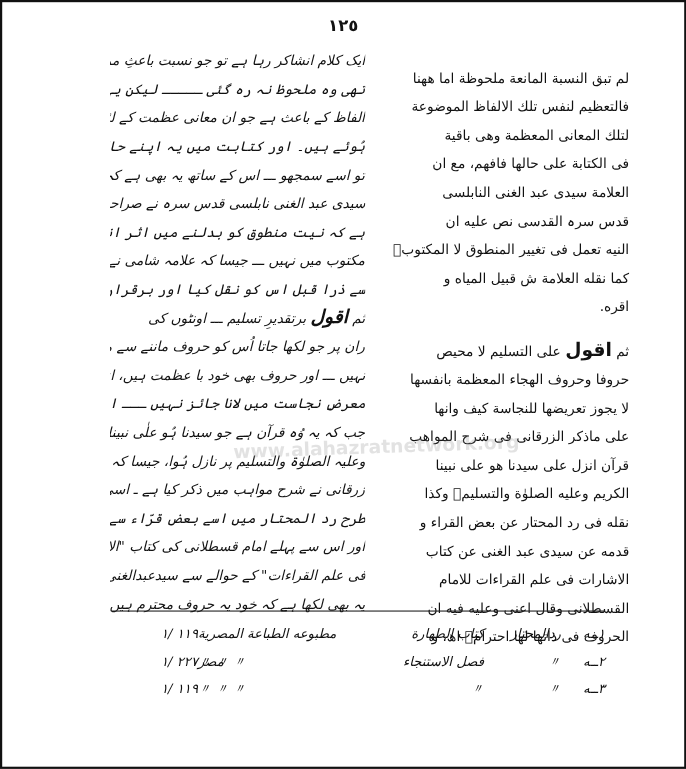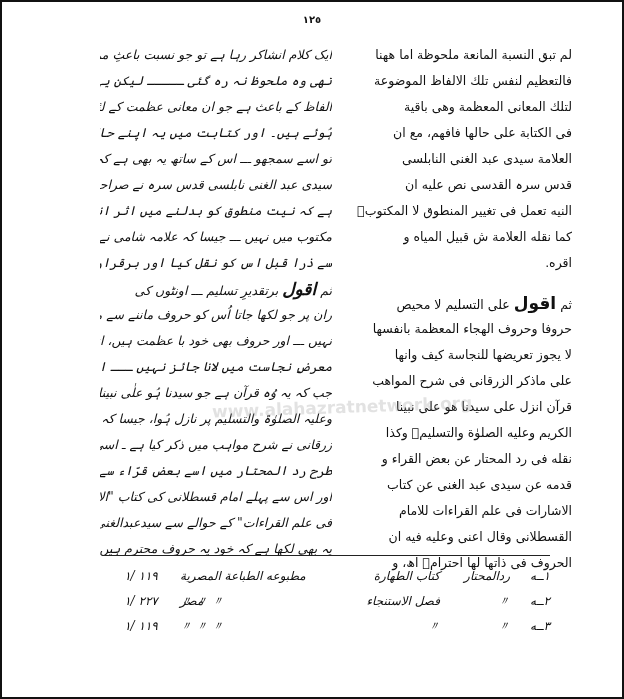--- a/index.html
+++ b/index.html
@@ -4,26 +4,26 @@
 <style>
   html, body { margin: 0; padding: 0; background: #ffffff; }
   body { width: 624px; height: 699px; overflow: hidden; }
   .page {
     position: relative; width: 620px; height: 695px;
     border: 2px solid #111; background: #fff;
     font-family: "DejaVu Sans", sans-serif; color: #111;
   }
   .page-number {
     position: absolute; top: 12px; left: 0; width: 100%;
-    text-align: center; font-size: 10px; font-weight: bold;
+    text-align: center; font-size: 15px; font-weight: bold;
   }
   .col {
     position: absolute; direction: rtl; text-align: justify;
   }
-  .col-right { left: 340px; top: 40px; width: 230px; }
+  .col-right { left: 340px; top: 56px; width: 230px; }
   .col-left { left: 98px; top: 40px; width: 232px; }
   .line {
     height: 26px; line-height: 26px; font-size: 13px;
     white-space: nowrap; overflow: hidden; direction: rtl;
   }
   .col-right .line { font-family: "DejaVu Sans", sans-serif; font-size: 12.5px; }
   .col-left .line { font-family: "DejaVu Serif", serif; font-style: italic; font-size: 12.5px; }
   .gap { height: 14px; }
   .heading-word { font-weight: bold; font-size: 17px; }
   .rule {
@@ -34,21 +34,21 @@
     position: absolute; left: 100px; top: 562px; width: 448px;
   }
   .fn-row {
     display: flex; direction: rtl; height: 25px; line-height: 25px;
     font-size: 12px; font-family: "DejaVu Serif", serif; font-style: italic;
   }
   .fn-marker { width: 40px; }
   .fn-book { width: 70px; text-align: right; }
   .fn-chapter { width: 110px; text-align: right; }
   .fn-publisher { width: 150px; text-align: left; }
-  .fn-ref { flex: 1; text-align: center; direction: ltr; }
+  .fn-ref { flex: 1; text-align: right; direction: ltr; }
   .watermark {
     position: absolute; left: 210px; top: 395px;
     font-family: "DejaVu Sans", sans-serif; font-weight: bold;
     font-size: 17px; color: rgba(150,150,150,0.28);
     transform: rotate(-2deg); white-space: nowrap; pointer-events: none;
     direction: ltr;
   }
 </style>
 </head>
 <body>

